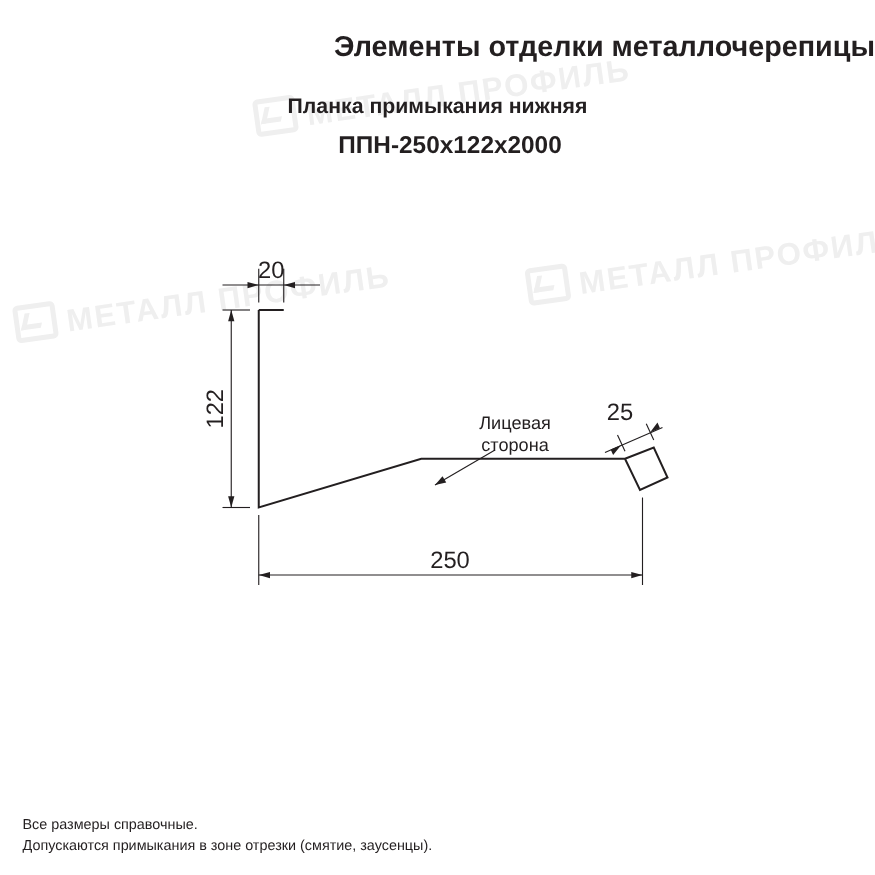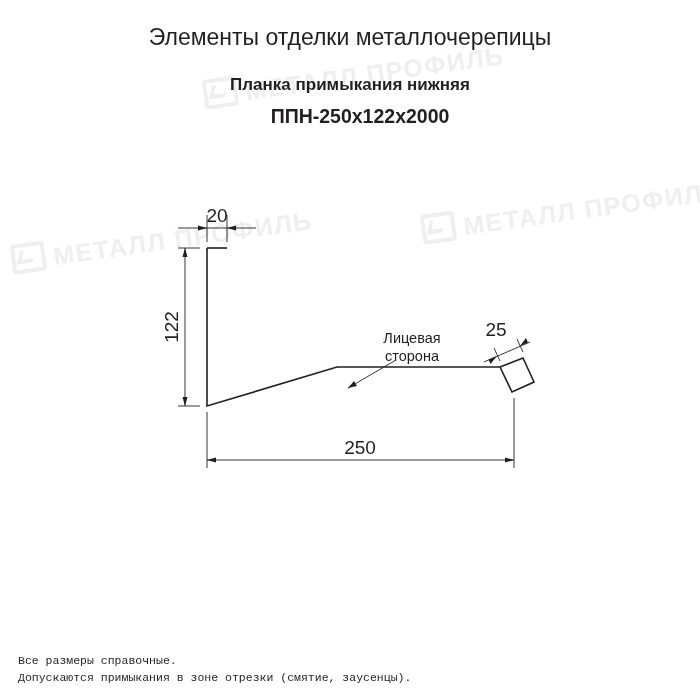--- a/index.html
+++ b/index.html
@@ -22,23 +22,24 @@
   }
   .title-block {
     position: absolute;
     top: 22px;
     left: 0;
     width: 700px;
     text-align: center;
   }
   .title-main {
     font-size: 23px;
-    font-weight: normal;
+    font-weight: bold;
     letter-spacing: 0px;
     line-height: 30px;
+    text-align: right;
   }
   .title-sub1 {
     font-size: 17px;
     font-weight: bold;
     line-height: 26px;
     margin-top: 20px;
   }
   .title-sub2 {
     font-size: 19.5px;
     font-weight: bold;
@@ -53,21 +54,20 @@
     width: 680px;
     height: 340px;
   }
   .footer {
     position: absolute;
     left: 18px;
     bottom: 14px;
     font-size: 11.5px;
     line-height: 17px;
     color: #231f20;
-    font-family: Liberation Mono, monospace;
   }
   .wm {
     position: absolute;
     pointer-events: none;
     user-select: none;
     color: #efefef;
     font-weight: bold;
     font-size: 25px;
     letter-spacing: 1.5px;
     white-space: nowrap;

